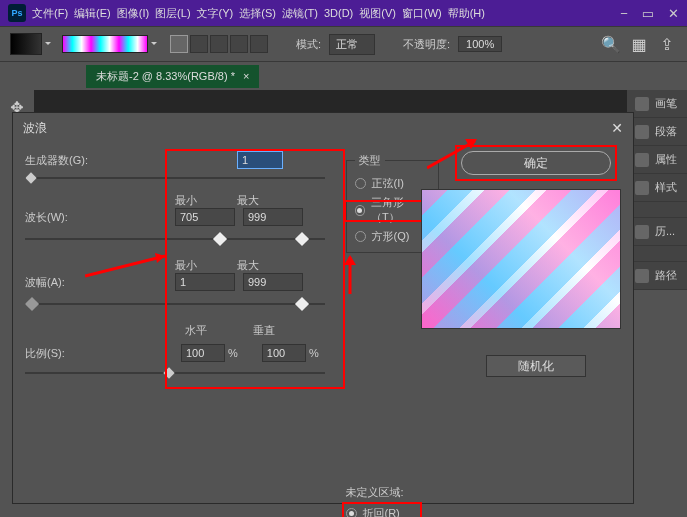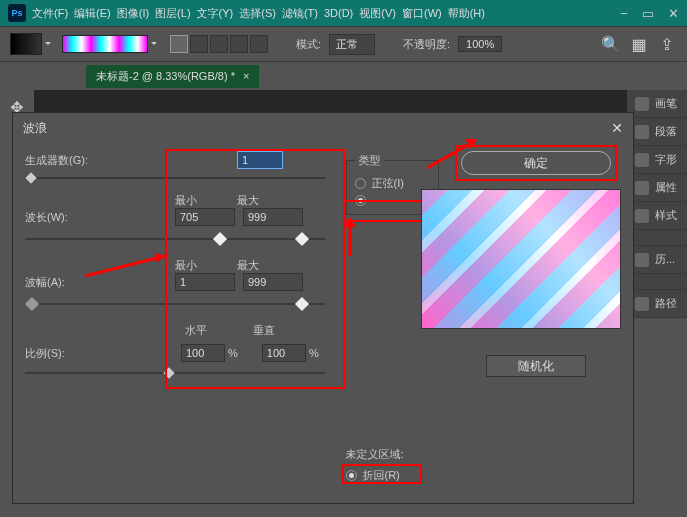--- a/index.html
+++ b/index.html
@@ -1,18 +1,18 @@
 <!DOCTYPE html>
 <html><head>
 <meta charset="utf-8">
 <style>
 * { margin: 0; padding: 0; box-sizing: border-box; font-family: "Microsoft YaHei", sans-serif; }
 body { width: 687px; height: 517px; background: #535353; overflow: hidden; position: relative; }
 
-.top-menubar { height: 26px; background: #0f766e; display: flex; align-items: center; padding: 0 8px; font-size: 11px; color: #ddd; }
+.top-menubar { height: 26px; background: #4c1d95; display: flex; align-items: center; padding: 0 8px; font-size: 11px; color: #ddd; }
 .ps-logo { width: 18px; height: 18px; background: #001e36; color: #31a8ff; font-weight: bold; font-size: 9px; display: flex; align-items: center; justify-content: center; border-radius: 3px; margin-right: 6px; }
 .menu-item { margin-right: 6px; cursor: pointer; }
 .window-controls { margin-left: auto; display: flex; gap: 14px; color: #ccc; font-size: 13px; }
 
 .toolbar { height: 36px; background: #535353; border-top: 1px solid #383838; border-bottom: 1px solid #383838; display: flex; align-items: center; padding: 0 10px; gap: 8px; }
 .tool-swatch { width: 32px; height: 22px; background: linear-gradient(90deg,#000,#333); border: 1px solid #222; position: relative; }
 .tool-swatch::after { content:''; position:absolute; right:-10px; top:8px; border:3px solid transparent; border-top-color:#ccc; }
 .gradient-preview { width: 86px; height: 18px; background: linear-gradient(90deg,#f0f,#0ff,#fff,#f0f,#0ff,#fff,#f0f,#0ff,#fff,#f0f); border:1px solid #222; margin-left:12px; position:relative; }
 .gradient-preview::after { content:''; position:absolute; right:-10px; top:6px; border:3px solid transparent; border-top-color:#ccc; }
 .grad-type { display:flex; gap:2px; margin-left:14px; }
@@ -144,24 +144,20 @@
   <div class="panel-item">
       <span class="ico"></span>
       <span>画笔</span>
     </div>
   <div class="panel-item">
       <span class="ico"></span>
       <span>段落</span>
     </div>
   <div class="panel-item">
       <span class="ico"></span>
-      <span>字形</span>
-    </div>
-  <div class="panel-item">
-      <span class="ico"></span>
       <span>属性</span>
     </div>
   <div class="panel-item">
       <span class="ico"></span>
       <span>样式</span>
     </div>
   <div class="panel-item" style="height:16px"></div>
   <div class="panel-item">
       <span class="ico"></span>
       <span>历...</span>
@@ -251,20 +247,25 @@
 
     <div class="mid-col">
       <fieldset class="type-group">
         <legend>类型</legend>
         <div class="radio-row">
             <span class="radio"></span>
             <span>正弦(I)</span>
           </div>
         <div class="radio-row">
             <span class="radio checked"></span>
+            <span>三角形（T）</span>
+          </div>
+        <div class="radio-row">
+            <span class="radio"></span>
+            <span>方形(Q)</span>
           </div>
         <div class="red-box" style="left:-3px; top:32px; width:100px; height:22px"></div>
       </fieldset>
       <svg class="red-arrow" style="position:relative;left:-6px;top:-4px" width="30" height="50">
           <line x1="10" y1="45" x2="10" y2="8" stroke="#f00" stroke-width="3"></line>
           <polygon points="10,6 4,16 16,16" fill="#f00"></polygon>
         </svg>
 
       <div class="undef-group" style="margin-top:180px">
         <div style="margin-bottom:4px">未定义区域:</div>

